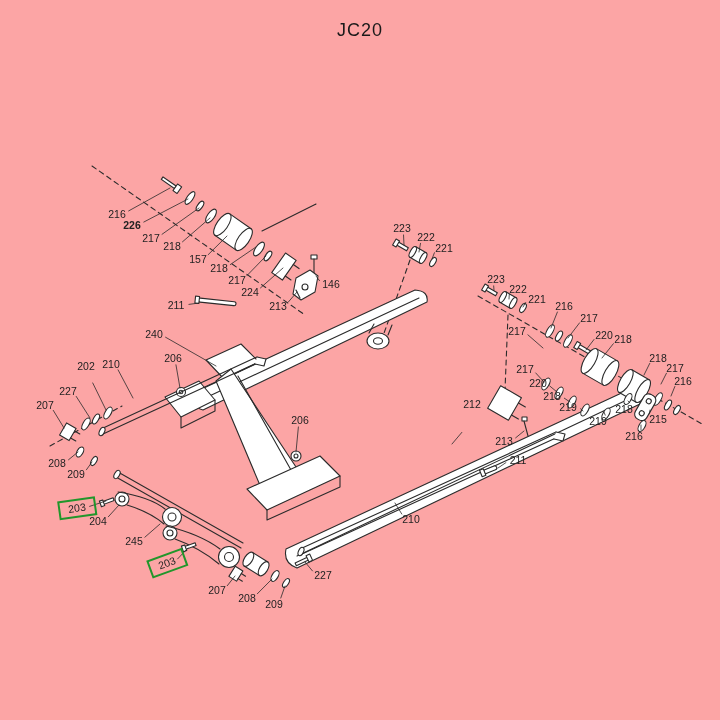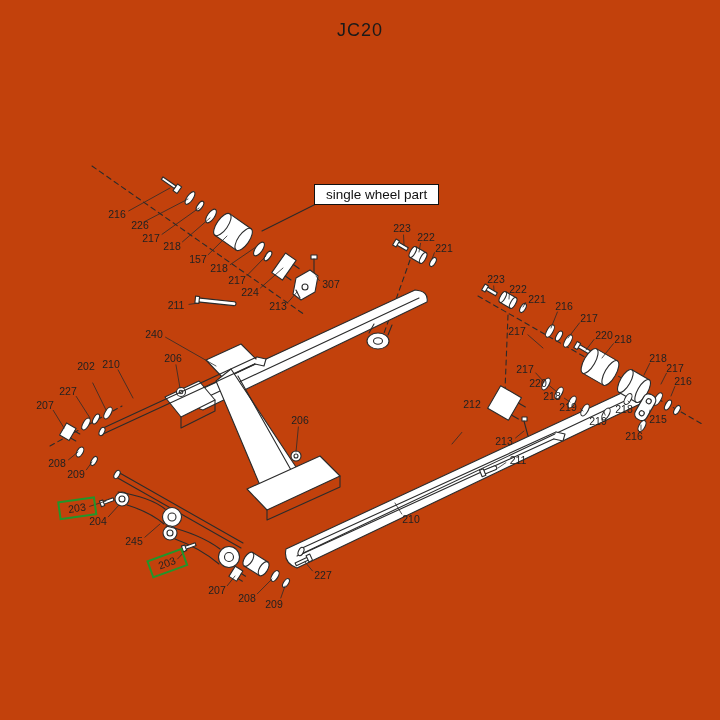--- a/index.html
+++ b/index.html
@@ -1,36 +1,35 @@
 <!DOCTYPE html>
 <html style="--hl: #21962b;"><head>
 <meta charset="utf-8">
 <style>
   html,body{margin:0;padding:0;background:#fff;}
-  .stage{position:relative;width:720px;height:720px;background:#c2410c;overflow:hidden;
+  .stage{position:relative;width:720px;height:720px;background:#fca5a5;overflow:hidden;
          font-family:"Liberation Sans", sans-serif;}
   .diagram-title{position:absolute;top:20px;left:0;width:100%;text-align:center;
          font-size:18px;letter-spacing:1px;color:#1a1a1a;}
   .callout{position:absolute;left:314px;top:184px;border:1.6px solid #111;background:#fff;
          padding:2px 11px;font-size:13.5px;color:#111;white-space:nowrap;z-index:3;}
   svg.drawing{position:absolute;left:0;top:0;width:720px;height:720px;z-index:1;}
   #labels-layer{position:absolute;left:0;top:0;width:720px;height:720px;z-index:2;pointer-events:none;}
   .part-label{position:absolute;transform:translate(-50%,-50%);font-size:10.5px;color:#222;
          white-space:nowrap;line-height:1;}
   .part-label.hl{border:2px solid var(--hl,#21962b);padding:2px 8px;}
   .dash{stroke-dasharray:5 4;}
 </style>
 </head>
 <body>
 
 <div class="stage">
 
   <div class="diagram-title">JC20</div>
 
-  <div class="callout">single wheel part</div>
 
   <svg class="drawing" viewBox="0 0 720 720">
     <g stroke="#2b2b2b" fill="none" stroke-width="1.1" stroke-linecap="round" stroke-linejoin="round">
 
       <g>
         <line x1="92" y1="166" x2="305" y2="315" class="dash"></line>
         <g transform="rotate(35 172 185)">
           <rect x="160" y="183.5" width="16" height="3" fill="#fff"></rect>
           <rect x="176" y="181" width="5" height="8" fill="#fff"></rect>
         </g>
@@ -294,29 +293,29 @@
           <line x1="605.211102550928" y1="415.1756479396351" x2="604" y2="412"></line>
           <line x1="629.8137767414994" y1="402.7390096630006" x2="628" y2="401"></line>
           <line x1="649.3632700952111" y1="413.7681347692144" x2="650" y2="410"></line>
           <line x1="640.9793813985111" y1="430.09436958587526" x2="641" y2="425"></line>
         </g>
     </g>
   </svg>
 
   <div id="labels-layer">
       <div class="part-label" style="left: 117px; top: 214px;">216</div>
-      <div class="part-label" style="left: 140px; top: 225px;">226</div>
+      <div class="part-label" style="left: 132px; top: 225px; font-weight: bold;">226</div>
       <div class="part-label" style="left: 151px; top: 238px;">217</div>
       <div class="part-label" style="left: 172px; top: 246px;">218</div>
       <div class="part-label" style="left: 198px; top: 259px;">157</div>
       <div class="part-label" style="left: 219px; top: 268px;">218</div>
       <div class="part-label" style="left: 237px; top: 280px;">217</div>
       <div class="part-label" style="left: 250px; top: 292px;">224</div>
       <div class="part-label" style="left: 278px; top: 306px;">213</div>
-      <div class="part-label" style="left: 331px; top: 284px;">307</div>
+      <div class="part-label" style="left: 331px; top: 284px;">146</div>
       <div class="part-label" style="left: 176px; top: 305px;">211</div>
       <div class="part-label" style="left: 154px; top: 334px;">240</div>
       <div class="part-label" style="left: 173px; top: 358px;">206</div>
       <div class="part-label" style="left: 111px; top: 364px;">210</div>
       <div class="part-label" style="left: 86px; top: 366px;">202</div>
       <div class="part-label" style="left: 68px; top: 391px;">227</div>
       <div class="part-label" style="left: 45px; top: 405px;">207</div>
       <div class="part-label" style="left: 57px; top: 463px;">208</div>
       <div class="part-label" style="left: 76px; top: 474px;">209</div>
       <div class="part-label hl" style="left: 77px; top: 508px; transform: translate(-50%, -50%) rotate(-8deg);">203</div>

